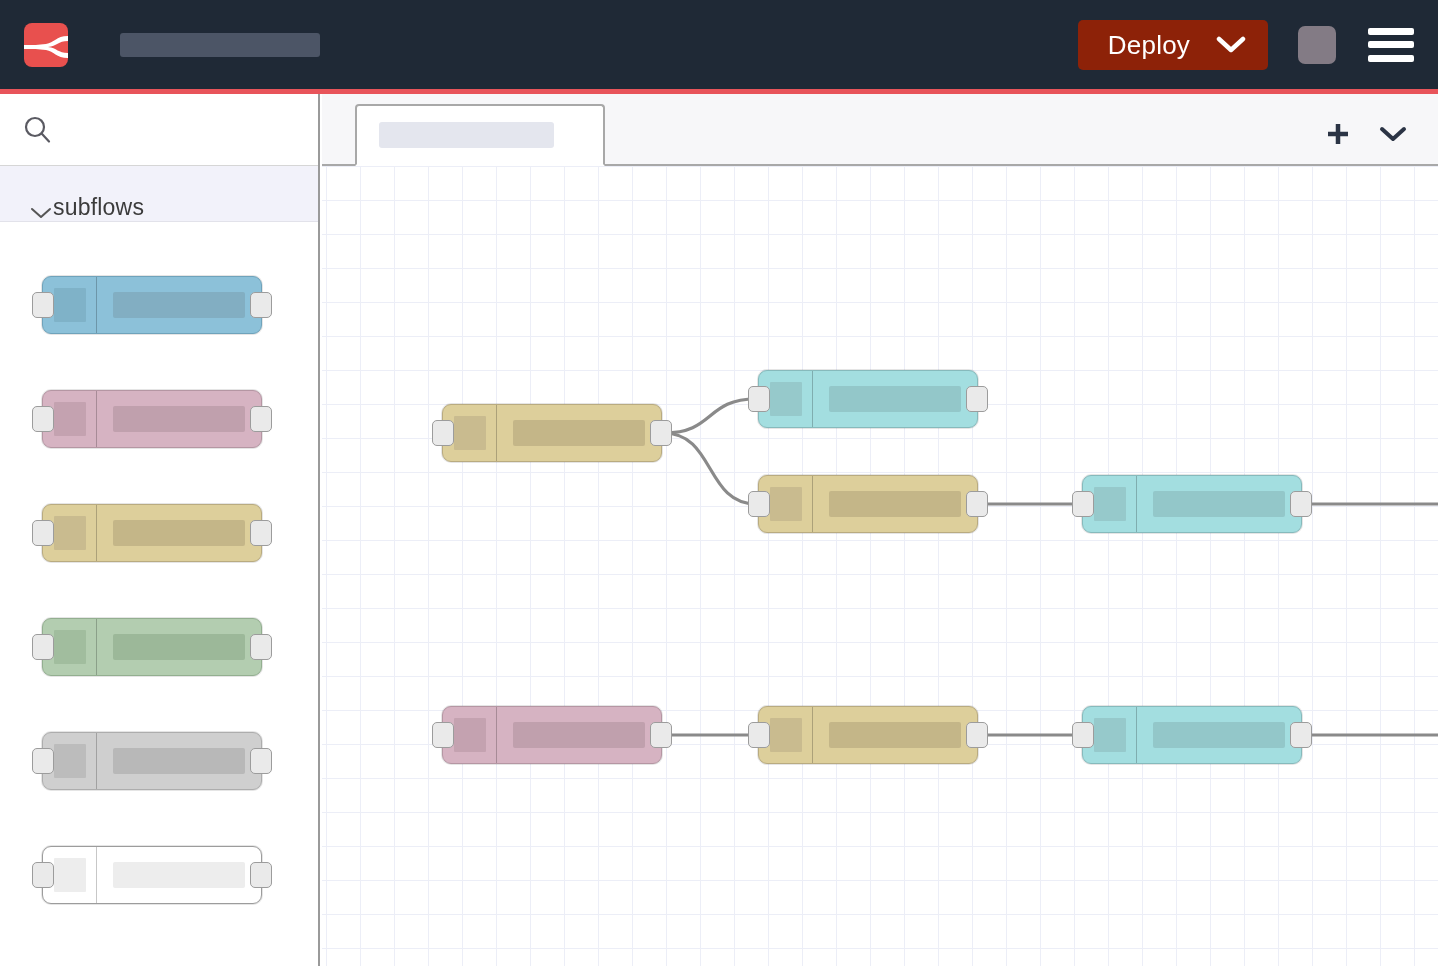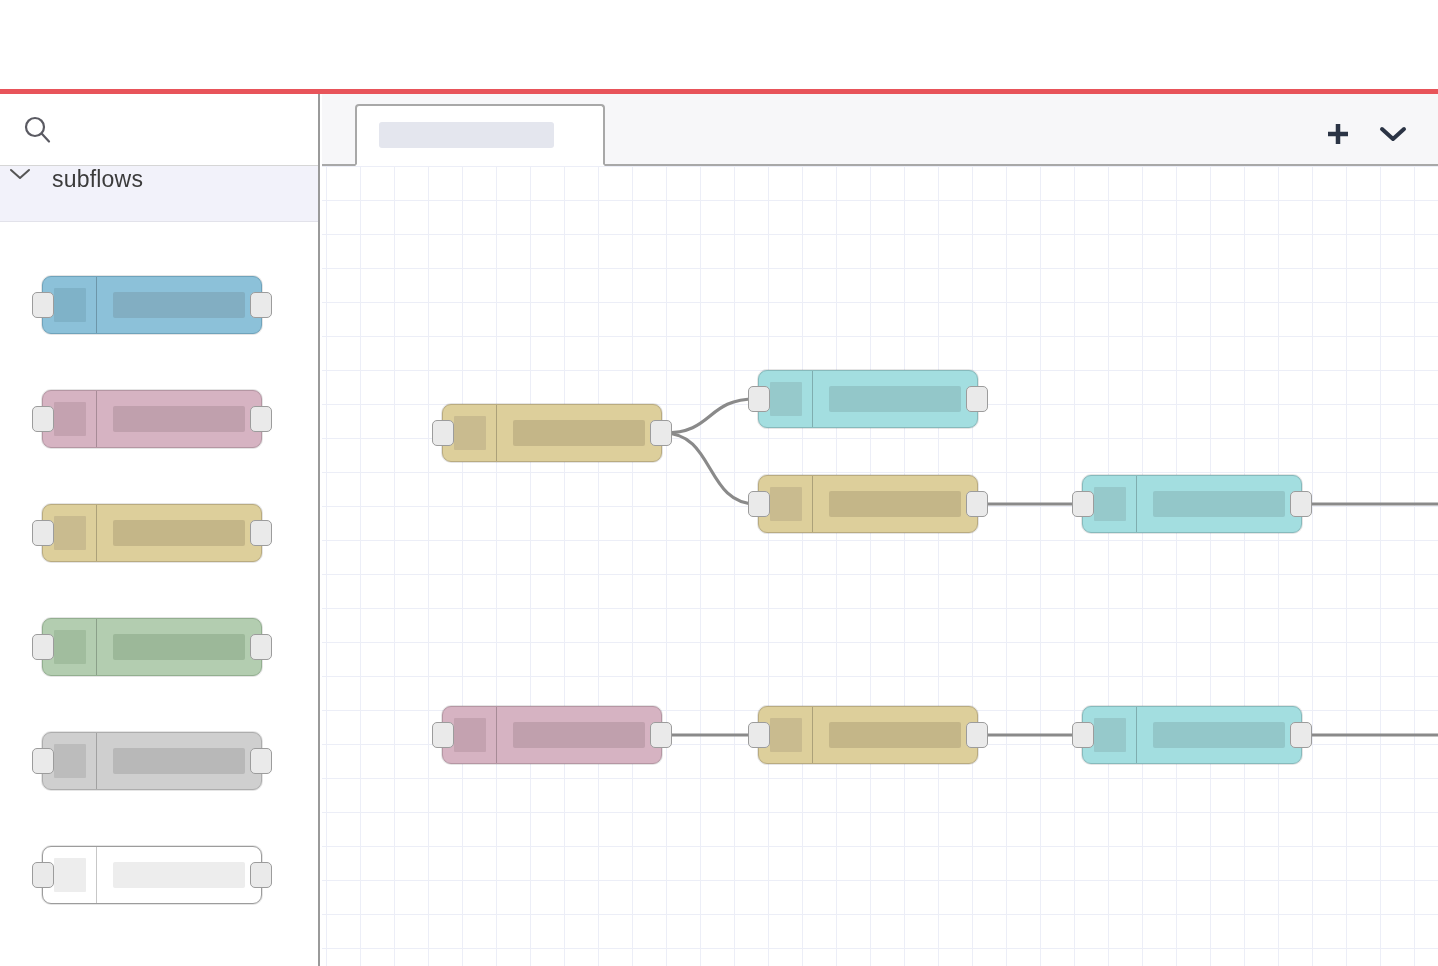--- a/index.html
+++ b/index.html
@@ -62,21 +62,21 @@
     position: absolute; left: 0; top: 94px; width: 320px; height: 872px;
     background: #ffffff; border-right: 2px solid #9a9a9a;
     overflow: hidden;
   }
   #palette-search {
     height: 72px; border-bottom: 1px solid #d6d6d6;
     display: flex; align-items: center; padding-left: 22px;
   }
   #palette-category {
     height: 56px; background: #f2f2fa; border-bottom: 1px solid #e2e2ea;
-    display: flex; align-items: flex-start; padding-left: 8px; gap: 20px;
+    display: flex; align-items: flex-end; padding-left: 29px; gap: 0;
     cursor: pointer;
   }
   #palette-category-label {
     font-size: 23px; color: #3b3b3b; font-weight: 400; letter-spacing: 0.2px;
   }
   #palette-list { padding-top: 26px; }
   .pal-row {
     height: 114px; display: flex; align-items: center;
     padding-left: 42px;
   }
@@ -148,20 +148,43 @@
     background-position: 4px 0px;
   }
   #wires { position: absolute; left: 0; top: 0; width: 1116px; height: 800px; }
   .canvas-node { position: absolute; }
 </style>
 </head>
 <body>
 
 <div id="app">
 
+  <div id="header">
+    <div id="logo">
+      <svg width="44" height="44" viewBox="0 0 44 44" aria-hidden="true">
+        <path d="M44 13 C32 13 30 20 22 21 C14 22 10 22 0 22 L0 26 C10 26 14 26 22 27 C30 28 32 35 44 35 L44 30 C34 30 33 25 24 24 C33 23 34 18 44 18 Z" fill="#ffffff"></path>
+      </svg>
+    </div>
+    <div id="title-field" title="flow-title-field"></div>
+
+    <div id="header-right">
+      <div id="deploy-btn">
+        <span id="deploy-label">Deploy</span>
+        <svg class="chev-w" width="30" height="18" viewBox="0 0 30 18">
+          <path d="M3 3 L15 14 L27 3" fill="none" stroke="#ffffff" stroke-width="4.5" stroke-linecap="round" stroke-linejoin="round"></path>
+        </svg>
+      </div>
+      <div id="avatar"></div>
+      <div id="hamburger">
+        <span></span>
+        <span></span>
+        <span></span>
+      </div>
+    </div>
+  </div>
   <div id="header-accent"></div>
 
   <div id="palette">
 
     <div id="palette-search">
       <svg width="32" height="32" viewBox="0 0 32 32">
         <circle cx="13" cy="13" r="9" fill="none" stroke="#5a5a62" stroke-width="2.2"></circle>
         <line x1="19.6" y1="19.6" x2="27" y2="27.5" stroke="#5a5a62" stroke-width="2.2" stroke-linecap="round"></line>
       </svg>
     </div>

